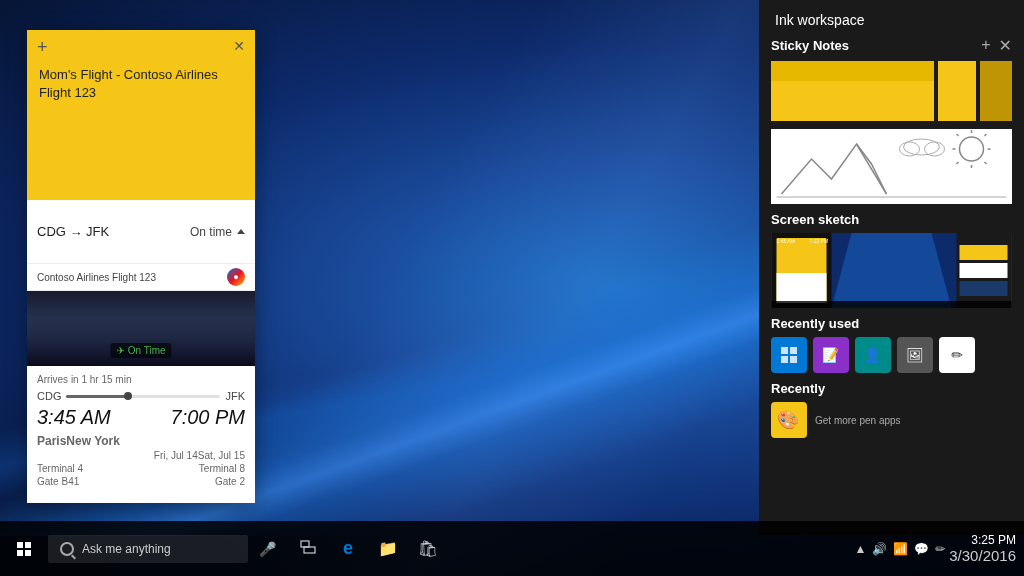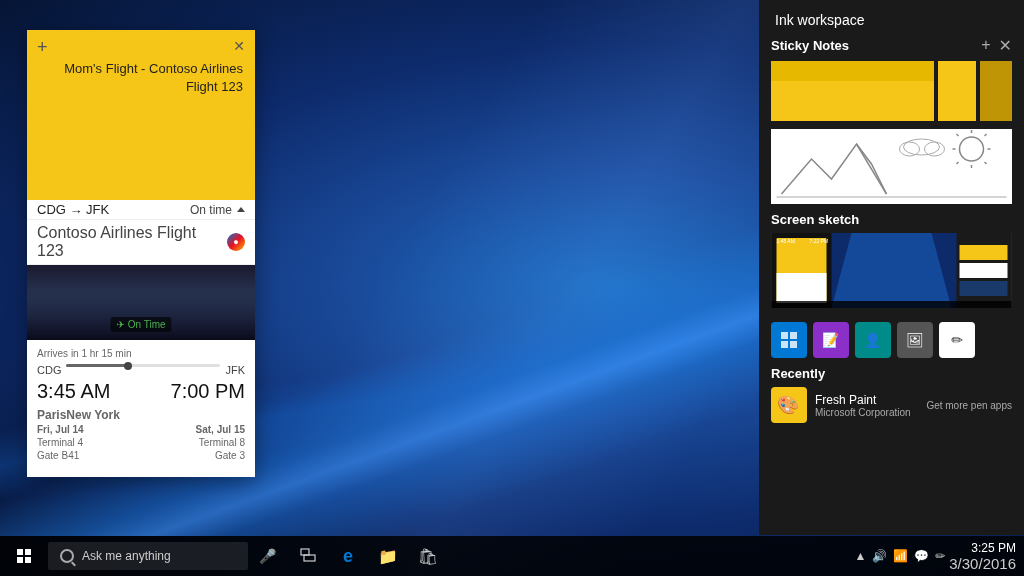--- a/index.html
+++ b/index.html
@@ -62,30 +62,29 @@
     }
     .flight-card-header .btn-close {
       position: absolute;
       top: 8px;
       right: 10px;
       font-size: 14px;
       color: #555;
       cursor: pointer;
     }
     .flight-title {
-      margin-top: 20px;
+      margin-top: 26px;
       font-size: 13px;
       font-weight: 400;
       color: #222;
       line-height: 1.4;
-      text-align: right;
     }
     .flight-route-bar {
       background: #fff;
-      padding: 2px 10px;
+      padding: 24px 10px;
       display: flex;
       align-items: center;
       justify-content: space-between;
       border-bottom: 1px solid #eee;
     }
     .route-text {
       font-size: 13px;
       color: #222;
     }
     .on-time-text {
@@ -106,21 +105,21 @@
     }
     .flight-airline-bar {
       background: #fff;
       padding: 4px 10px;
       display: flex;
       align-items: center;
       justify-content: space-between;
       border-bottom: 1px solid #f0f0f0;
     }
     .airline-text {
-      font-size: 16px;
+      font-size: 10px;
       color: #444;
     }
     .cortana-logo {
       width: 18px;
       height: 18px;
       border-radius: 50%;
       background: linear-gradient(135deg, #0078d4 0%, #e81123 50%, #ffb900 100%);
       display: flex;
       align-items: center;
       justify-content: center;
@@ -162,20 +161,21 @@
       background: #fff;
       padding: 8px 10px 10px 10px;
     }
     .arrives-text {
       font-size: 10px;
       color: #666;
       margin-bottom: 5px;
     }
     .progress-row {
       display: flex;
+      align-items: center;
       gap: 5px;
       margin-bottom: 4px;
     }
     .airport-code {
       font-size: 11px;
       color: #444;
       font-weight: 500;
     }
     .progress-bar {
       flex: 1;
@@ -197,40 +197,40 @@
       transform: translate(-50%, -50%);
       width: 8px;
       height: 8px;
       background: #444;
       border-radius: 50%;
     }
     .times-row {
       display: flex;
       justify-content: space-between;
       margin-bottom: 5px;
+      font-style: italic;
     }
     .time-text {
       font-size: 20px;
       color: #111;
       font-weight: 300;
     }
     .city-info {
       display: flex;
       font-size: 12px;
       color: #666;
       margin-bottom: 2px;
       font-weight: bold;
     }
     .date-info {
       display: flex;
-      justify-content: space-between;
+      justify-content: flex-end;
       font-size: 10px;
       color: #666;
       margin-bottom: 2px;
-      font-weight: bold;
     }
     .terminal-info {
       display: flex;
       justify-content: space-between;
       font-size: 10px;
       color: #666;
       margin-bottom: 2px;
     }
     .gate-info {
       display: flex;
@@ -400,21 +400,21 @@
       color: #aaa;
       padding: 8px 12px 4px 12px;
     }
 
     
     .taskbar {
       position: absolute;
       bottom: 0;
       left: 0;
       right: 0;
-      height: 40px;
+      height: 55px;
       background: rgba(0,0,0,0.85);
       display: flex;
       align-items: center;
       z-index: 20;
     }
     .taskbar-start {
       width: 48px;
       height: 40px;
       display: flex;
       align-items: center;
@@ -566,21 +566,21 @@
     <div class="date-info">
       <span>Fri, Jul 14</span>
       <span>Sat, Jul 15</span>
     </div>
     <div class="terminal-info">
       <span>Terminal 4</span>
       <span>Terminal 8</span>
     </div>
     <div class="gate-info">
       <span>Gate B41</span>
-      <span>Gate 3</span>
+      <span>Gate 2</span>
     </div>
   </div>
 </div>
 
 <div class="ink-panel">
   <div class="ink-title">Ink workspace</div>
 
   <div class="sticky-section">
     <div class="section-header">
       <span class="section-title">Sticky Notes</span>
@@ -647,20 +647,23 @@
 
         <rect x="0" y="68" width="240" height="7" fill="rgba(0,0,0,0.8)"></rect>
 
         <text x="5" y="10" fill="white" font-size="5">1:45 AM</text>
         <text x="38" y="10" fill="white" font-size="5">7:22 PM</text>
       </svg>
     </div>
   </div>
 
   <div class="recently-section">
+    <div class="section-header">
+      <span class="section-title">Recently used</span>
+    </div>
     <div class="recently-icons">
       <div class="app-icon app-icon-blue">
         <svg width="20" height="20" viewBox="0 0 20 20">
           <rect x="2" y="2" width="7" height="7" fill="white" opacity="0.8"></rect>
           <rect x="11" y="2" width="7" height="7" fill="white" opacity="0.8"></rect>
           <rect x="2" y="11" width="7" height="7" fill="white" opacity="0.8"></rect>
           <rect x="11" y="11" width="7" height="7" fill="white" opacity="0.8"></rect>
         </svg>
       </div>
       <div class="app-icon app-icon-purple" style="font-size:14px;color:white;">📝</div>
@@ -669,24 +672,20 @@
       <div class="app-icon app-icon-white" style="font-size:14px;color:#333;">✏</div>
     </div>
   </div>
 
   <div class="suggested-section">
     <div class="section-header">
       <span class="section-title">Recently</span>
     </div>
     <div class="suggested-item">
       <div class="suggested-app-icon">🎨</div>
-      <div class="suggested-info">
-        <div class="suggested-name">Fresh Paint</div>
-        <div class="suggested-company">Microsoft Corporation</div>
-      </div>
       <div class="suggested-action">Get more pen apps</div>
     </div>
   </div>
 
 </div>
 
 <div class="taskbar">
 
   <div class="taskbar-start">
     <div class="start-icon">

